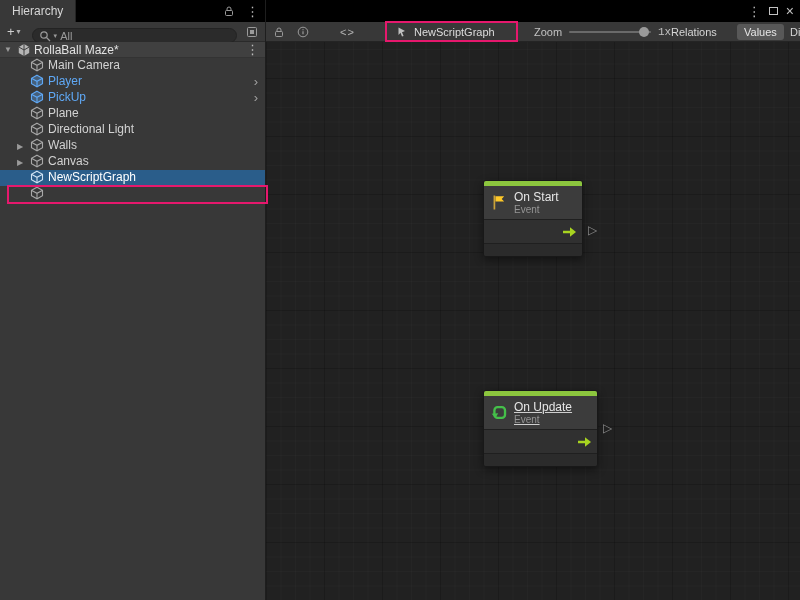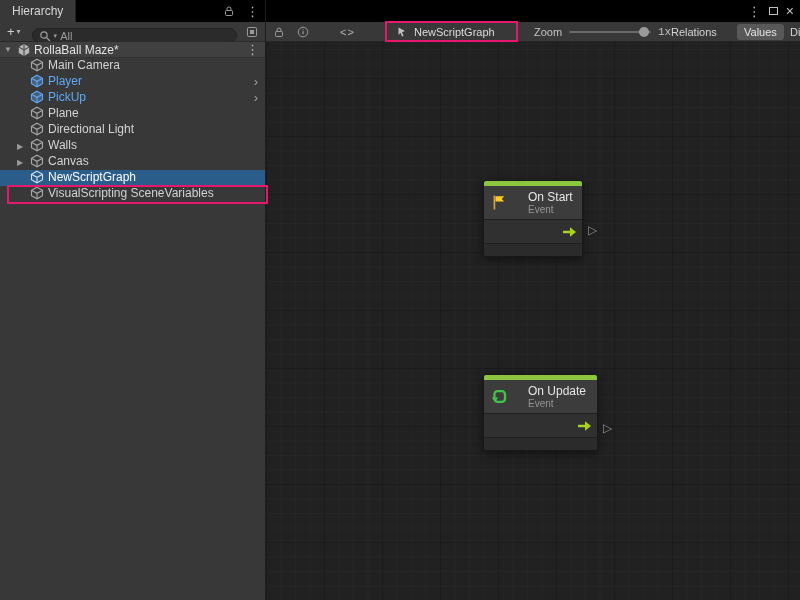--- a/index.html
+++ b/index.html
@@ -65,21 +65,21 @@
       linear-gradient(90deg, rgba(0,0,0,.26) 1px, transparent 1px),
       linear-gradient(rgba(255,255,255,.02) 1px, transparent 1px),
       linear-gradient(90deg, rgba(255,255,255,.02) 1px, transparent 1px);
     background-size:58px 58px, 58px 58px, 14.5px 14.5px, 14.5px 14.5px;
     background-position:0 36px, 0 0, 0 7px, 0 0; }
 
   
   .node { position:absolute; border:1px solid #181818; border-radius:3px; overflow:hidden;
           background:#2e2e2e; box-shadow:0 3px 8px rgba(0,0,0,.45); }
   .nstrip { height:5px; background:#8cc63e; }
-  .nhead { height:33px; background:#3c3c3c; display:flex; align-items:center; padding:0 10px 0 7px; gap:20px; }
+  .nhead { height:33px; background:#3c3c3c; display:flex; align-items:center; padding:0 10px 0 7px; gap:6px; }
   .nicon { width:17px; height:17px; flex:0 0 17px; }
   .nicon svg { width:17px; height:17px; display:block; }
   .ntitle { font-size:12px; color:#e6e6e6; line-height:13px; white-space:nowrap; }
   .nsub { font-size:10px; color:#959595; line-height:11px; }
   .nports { position:relative; height:24px; background:#303030; border-top:1px solid #1f1f1f; }
   .portarrow { position:absolute; right:5px; top:6px; width:15px; height:12px; }
   .portarrow svg { width:15px; height:12px; display:block; }
   .nfoot { height:13px; background:#2b2b2b; border-top:1px solid #1f1f1f; }
   .outtri { position:absolute; font-size:12px; color:#8b8b8b; line-height:16px; }
 
@@ -238,21 +238,20 @@
         <span class="lbl">NewScriptGraph</span>
       </div>
 
       <div class="row">
         <span class="oicon">
             <svg viewBox="0 0 14 14">
               <path d="M7 1.2 12.5 4.3v5.4L7 12.8 1.5 9.7V4.3z" fill="none" stroke="currentColor" stroke-width="1.1"></path>
               <path d="M1.8 4.4 7 7.3l5.2-2.9M7 7.3v5.3" fill="none" stroke="currentColor" stroke-width="1.1"></path>
             </svg>
           </span>
-        <span class="lbl">VisualScripting SceneVariables</span>
       </div>
     </div>
   </div>
 
   <div class="gpanel">
     <div class="gtoolbar">
       <span class="ticon" style="margin-left:4px;">
         <svg viewBox="0 0 12 12">
             <rect x="2.5" y="5.5" width="7" height="5" rx="1" fill="none" stroke="#9a9a9a"></rect>
             <path d="M4 5.5V4a2 2 0 0 1 4 0v1.5" fill="none" stroke="#9a9a9a"></path>
@@ -306,21 +305,21 @@
             <svg viewBox="0 0 15 12">
                 <path d="M1 6h7.5" stroke="#a8d420" stroke-width="2.6"></path>
                 <path d="M8 1.3 14 6 8 10.7z" fill="#a8d420"></path>
               </svg>
           </span>
         </div>
         <div class="nfoot"></div>
       </div>
       <span class="outtri" style="left:322px; top:180px;">▷</span>
 
-      <div class="node" style="left:217px; top:332px; width:115px;">
+      <div class="node" style="left:217px; top:348px; width:115px;text-decoration:underline;">
         <div class="nstrip"></div>
         <div class="nhead">
           <span class="nicon">
             <svg viewBox="0 0 16 16">
                 <rect x="3.2" y="3" width="10" height="10" rx="3" fill="none" stroke="#45c04a" stroke-width="2.2"></rect>
                 <path d="M0.6 9.2 4.3 13 6.8 8.6z" fill="#45c04a"></path>
               </svg>
           </span>
           <span>
             <div class="ntitle">On Update</div>

